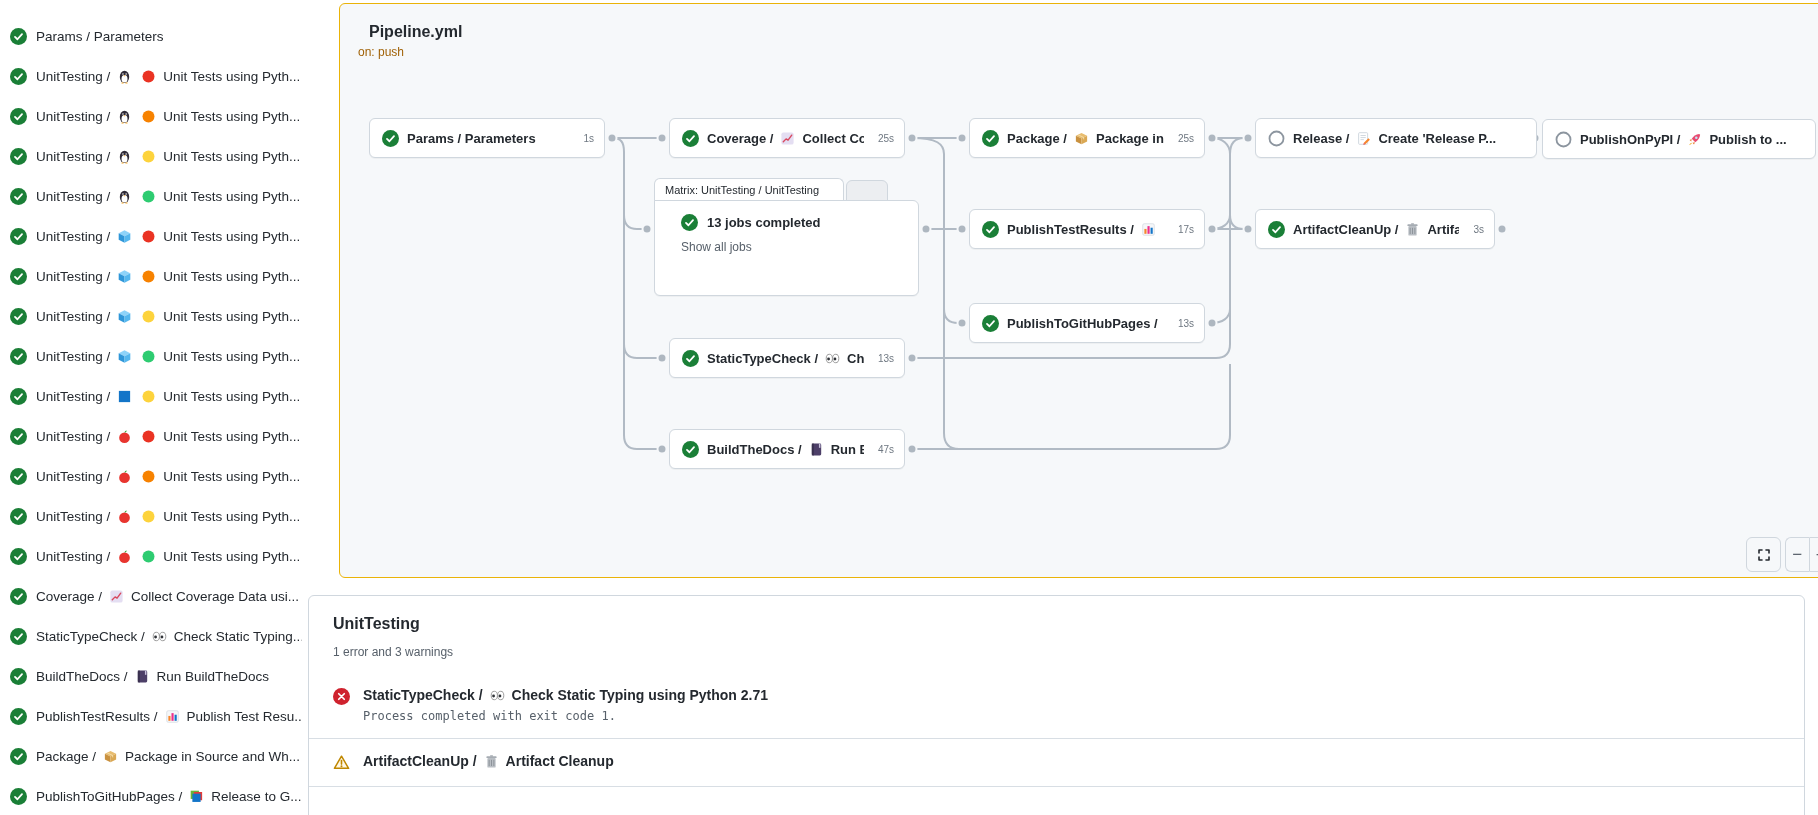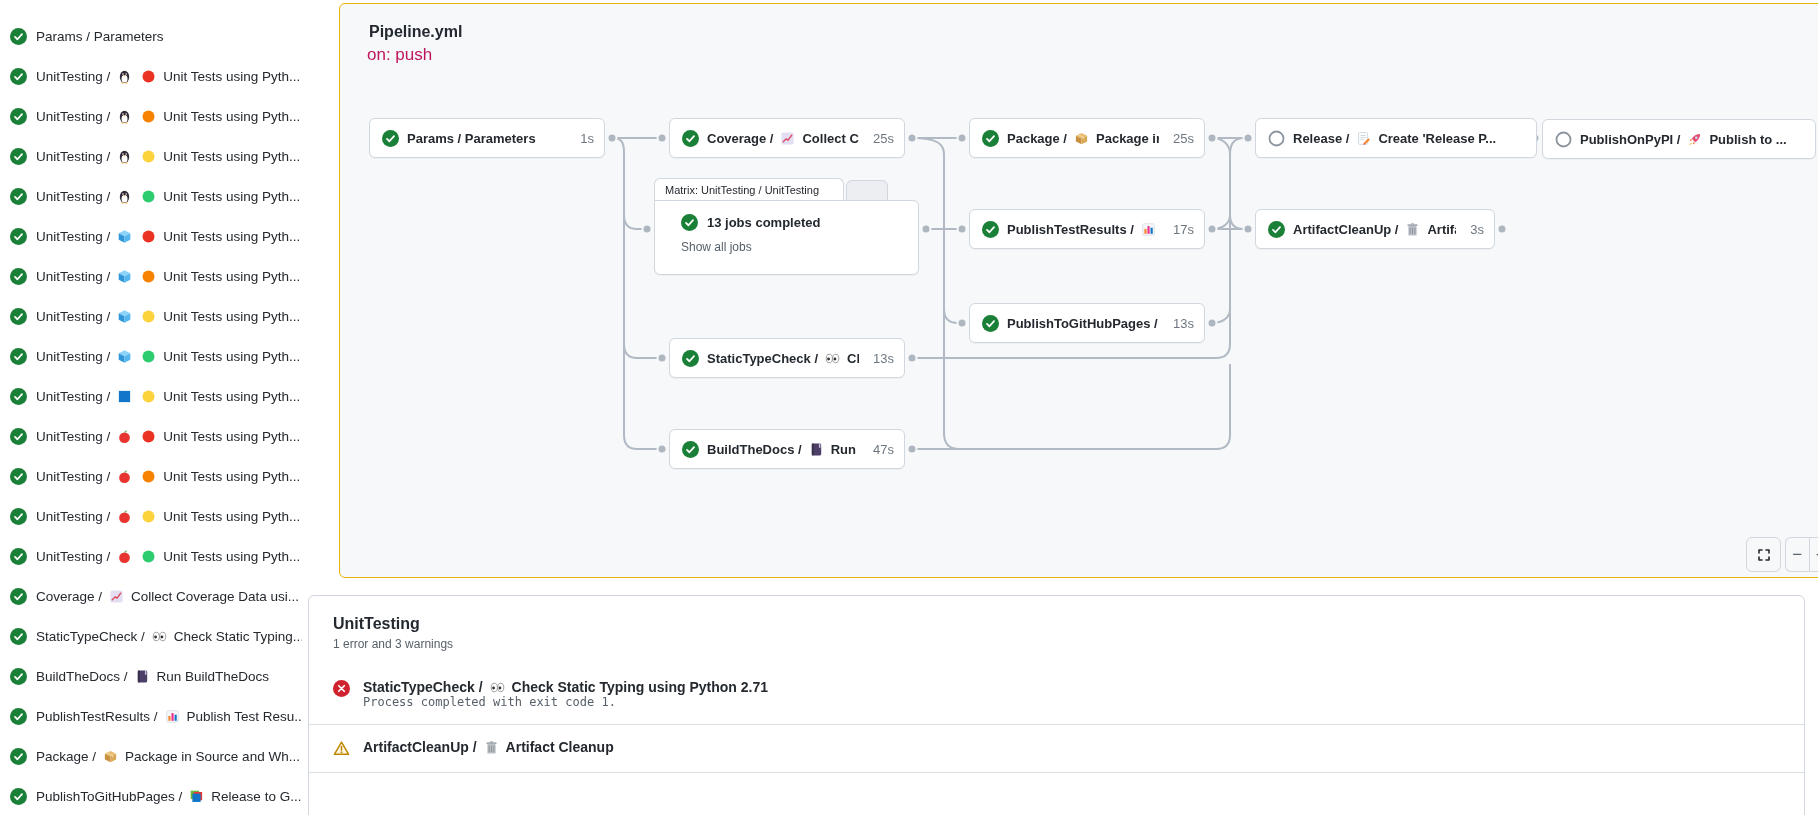--- a/index.html
+++ b/index.html
@@ -17,52 +17,52 @@
   .st{width:17px;height:17px}
   
   .sidebar{position:absolute;left:0;top:0;width:306px;height:815px;padding-top:16px;box-sizing:border-box;background:#fff;overflow:hidden}
   .srow{display:flex;align-items:center;gap:9px;height:40px;padding:0 4px 0 10px;font-size:13.5px;color:#24292f;cursor:pointer}
   .slabel{display:flex;align-items:center;gap:5px;white-space:nowrap;overflow:hidden;min-width:0}
   .pt{white-space:pre}
   
   .graph-card{position:absolute;left:308px;top:3px;width:1497px;height:575px;box-sizing:border-box;
     background:#f6f8fa;border:1px solid #eab308;border-radius:6px;margin-left:31px;}
   .graph-title{position:absolute;left:29px;top:19px;font-size:16px;font-weight:700;color:#24292f}
-  .graph-sub{position:absolute;left:27px;top:41px;font-size:17px;color:#be185d}
+  .graph-sub{position:absolute;left:18px;top:41px;font-size:12px;color:#a16207}
   .edges{position:absolute;left:0;top:0;width:1495px;height:573px;pointer-events:none}
   .node{position:absolute;height:40px;box-sizing:border-box;background:#fff;border:1px solid #d0d7de;border-radius:6px;
     box-shadow:0 1px 0 rgba(27,31,36,.04);display:flex;align-items:center;gap:8px;padding:0 10px 0 12px;cursor:pointer}
   .nlabel{display:flex;align-items:center;gap:5px;font-size:13px;font-weight:700;color:#24292f;white-space:nowrap;overflow:hidden;min-width:0}
-  .dur{margin-left:auto;font-size:13px;color:#6e7781;flex:none;padding-left:6px}
+  .dur{margin-left:auto;font-size:10px;color:#6e7781;flex:none;padding-left:6px}
   
   .matrix-tab-shadow{position:absolute;left:506px;top:176px;width:40px;height:24px;background:#eceef1;border:1px solid #d0d7de;border-radius:6px 6px 0 0}
   .matrix-tab{position:absolute;left:314px;top:174px;width:190px;height:23px;box-sizing:border-box;background:#fff;border:1px solid #d0d7de;border-bottom:none;
     border-radius:6px 6px 0 0;display:flex;align-items:center;padding:0 10px;font-size:11px;font-weight:400;color:#24292f;white-space:nowrap}
-  .matrix-body{position:absolute;left:314px;top:196px;width:265px;height:75px;box-sizing:border-box;background:#fff;border:1px solid #d0d7de;
+  .matrix-body{position:absolute;left:314px;top:196px;width:265px;height:96px;box-sizing:border-box;background:#fff;border:1px solid #d0d7de;
     border-radius:0 6px 6px 6px;box-shadow:0 1px 0 rgba(27,31,36,.04);padding:13px 16px 0 26px}
   .matrix-summary{display:flex;align-items:center;gap:9px;font-size:13px;font-weight:700;color:#24292f}
   .matrix-link{margin-top:9px;font-size:12px;color:#57606a;cursor:pointer}
   
   .gbtn{position:absolute;box-sizing:border-box;background:#f6f8fa;border:1px solid #d0d7de;border-radius:6px;display:flex;align-items:center;justify-content:center;color:#57606a;cursor:pointer}
   .fullscreen-btn{left:1406px;top:533px;width:35px;height:35px}
   .zoom-group{position:absolute;left:1445px;top:533px;width:48px;height:35px;display:flex}
   .zbtn{flex:1;box-sizing:border-box;background:#f6f8fa;border:1px solid #d0d7de;display:flex;align-items:center;justify-content:center;
     font-size:17px;color:#57606a;cursor:pointer}
   .zbtn:first-child{border-radius:6px 0 0 6px;border-right:none}
   .zbtn:last-child{border-radius:0 6px 6px 0}
   
   .ann-card{position:absolute;left:308px;top:595px;width:1497px;height:260px;box-sizing:border-box;background:#fff;border:1px solid #d0d7de;border-radius:6px 6px 0 0}
   .ann-head{padding:19px 24px 14px}
   .ann-title{font-size:16px;font-weight:700;color:#24292f}
-  .ann-sub{margin-top:4px;font-size:12px;color:#57606a}
+  .ann-sub{margin-top:12px;font-size:12px;color:#57606a}
   .arow{display:flex;gap:13px;padding:14px 24px 15px;border-bottom:1px solid #d8dee4}
   .aic{width:17px;height:17px;margin-top:1px}
   .acontent{min-width:0}
   .atitle{display:flex;align-items:center;gap:5px;font-size:14px;font-weight:700;color:#24292f;cursor:pointer}
-  .amsg{font-family:"DejaVu Sans Mono","Liberation Mono",monospace;font-size:12px;color:#57606a;white-space:pre}
+  .amsg{margin-top:6px;font-family:"DejaVu Sans Mono","Liberation Mono",monospace;font-size:12px;color:#57606a;white-space:pre}
 </style>
 </head>
 <body>
 
 <div class="sidebar">
     <div class="srow">
       <span class="ic st">
         <svg viewBox="0 0 16 16">
           <circle cx="8" cy="8" r="8" fill="#1a7f37"></circle>
           <path d="M4.7 8.4 L7 10.6 L11.3 5.8" stroke="#fff" stroke-width="1.7" fill="none" stroke-linecap="round" stroke-linejoin="round"></path>

